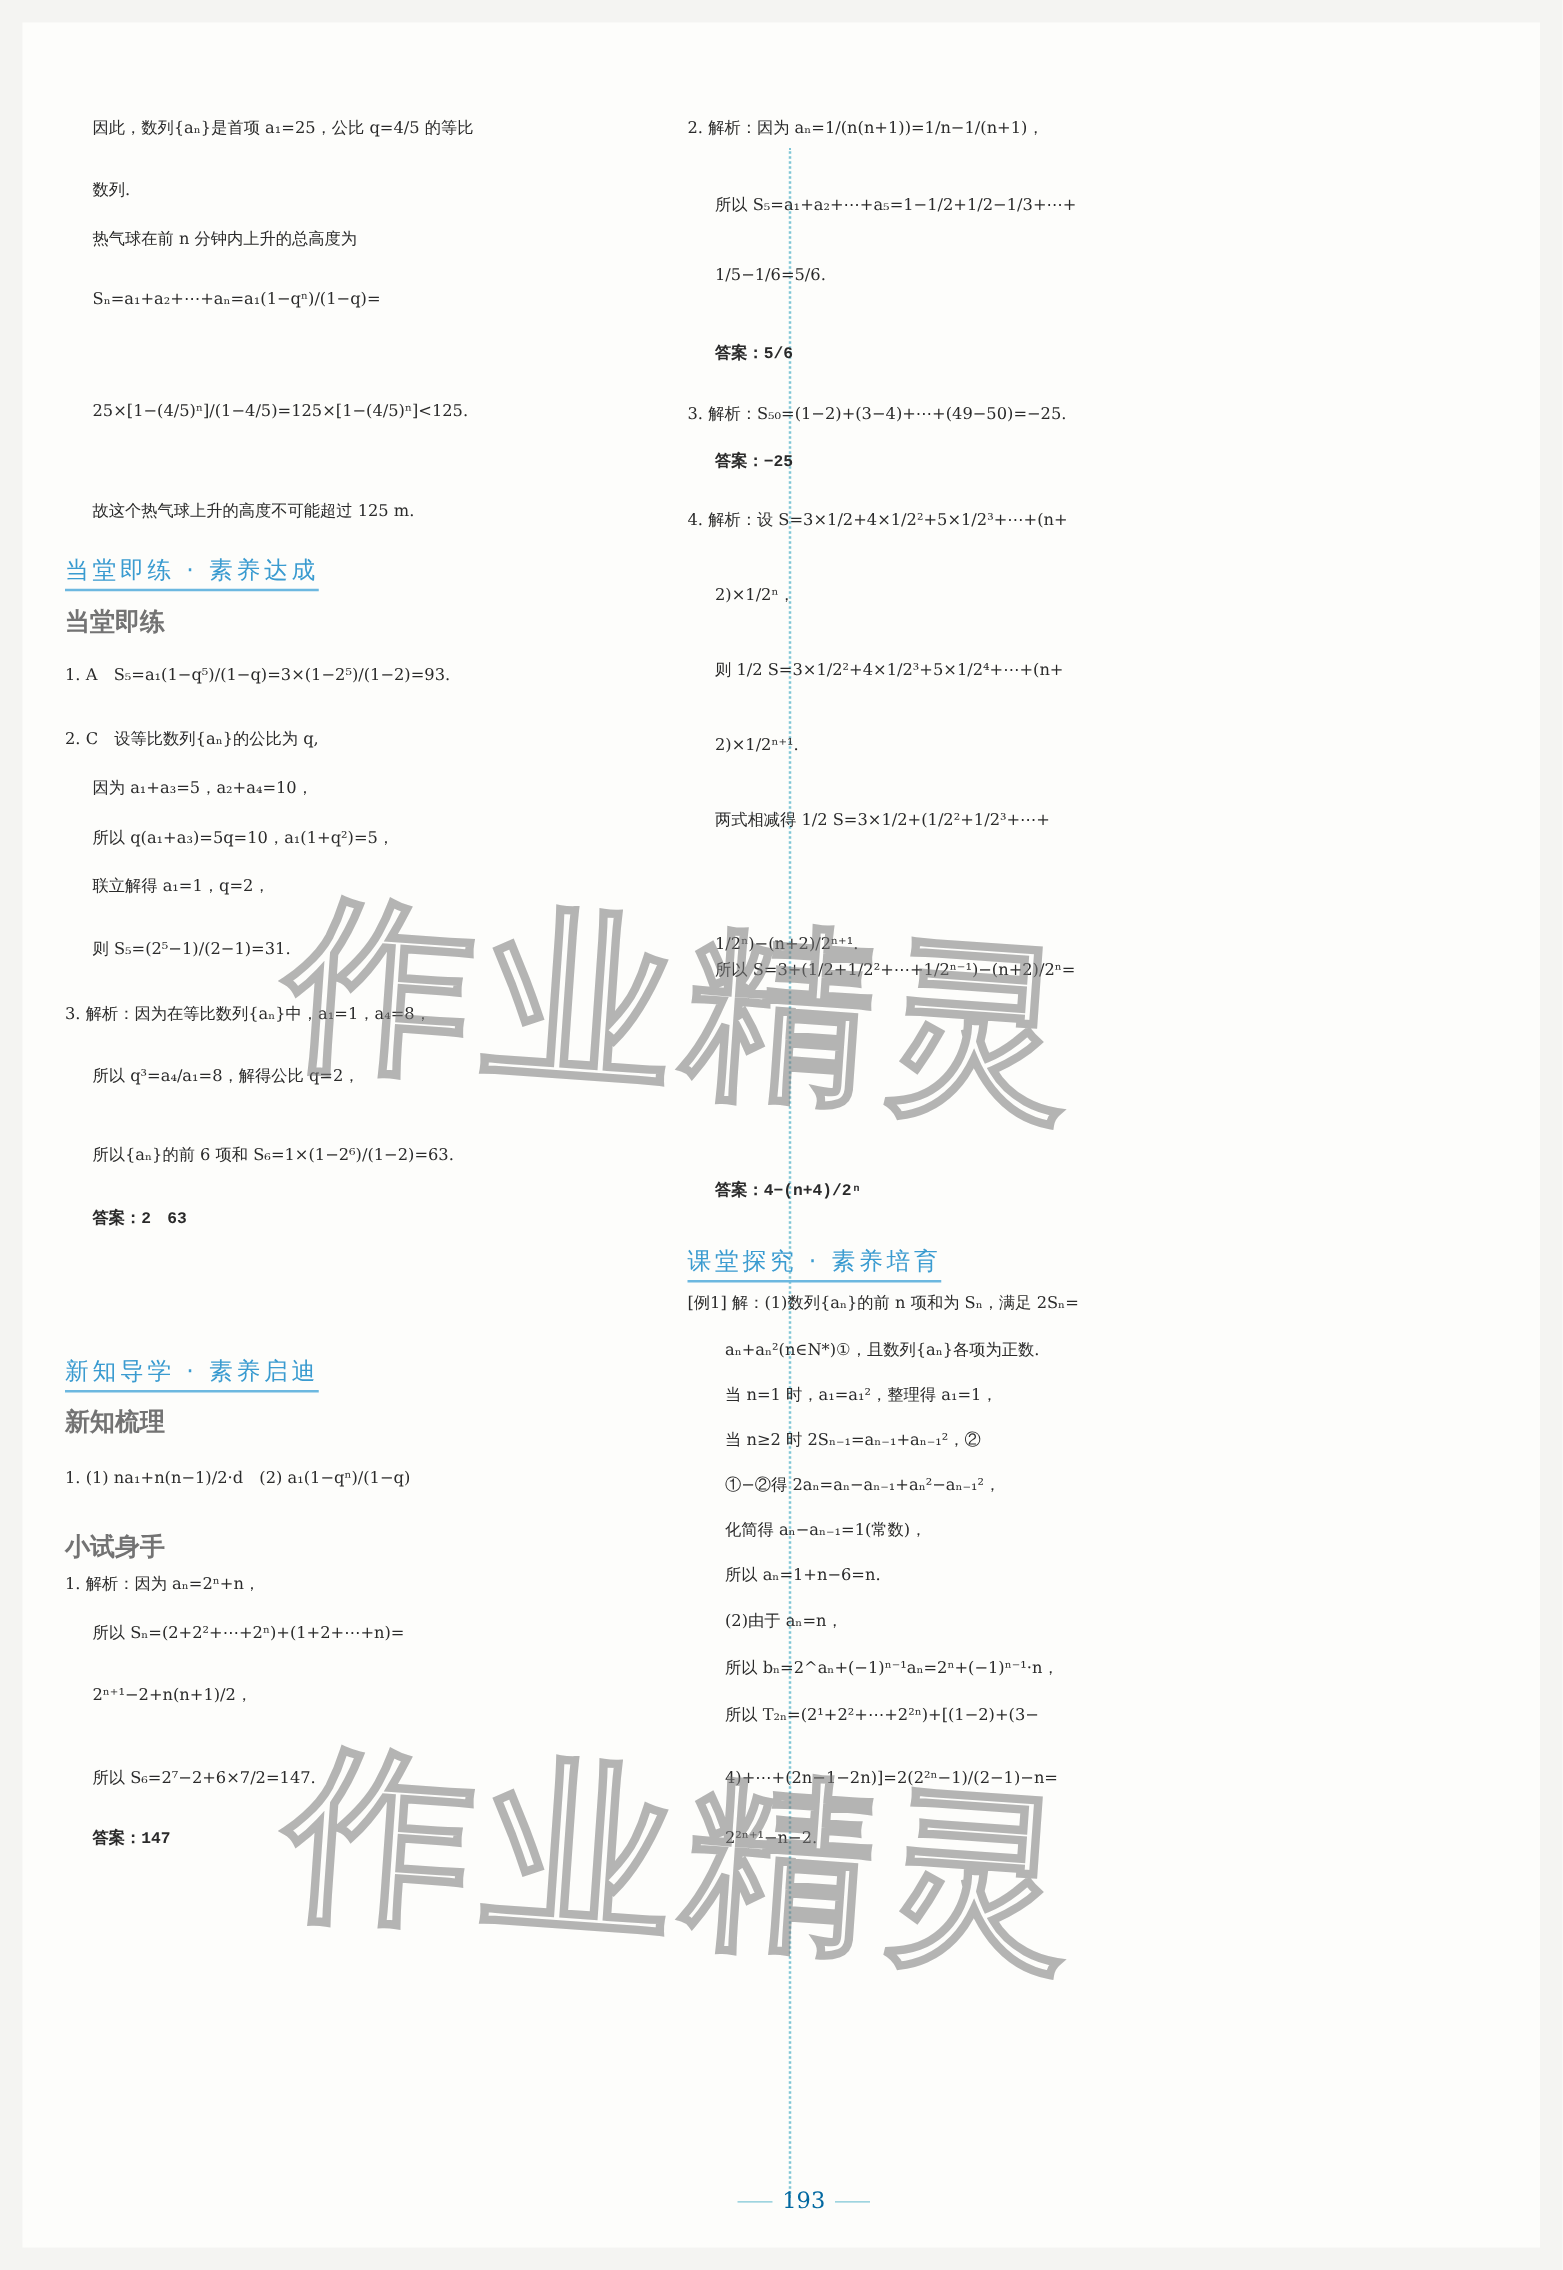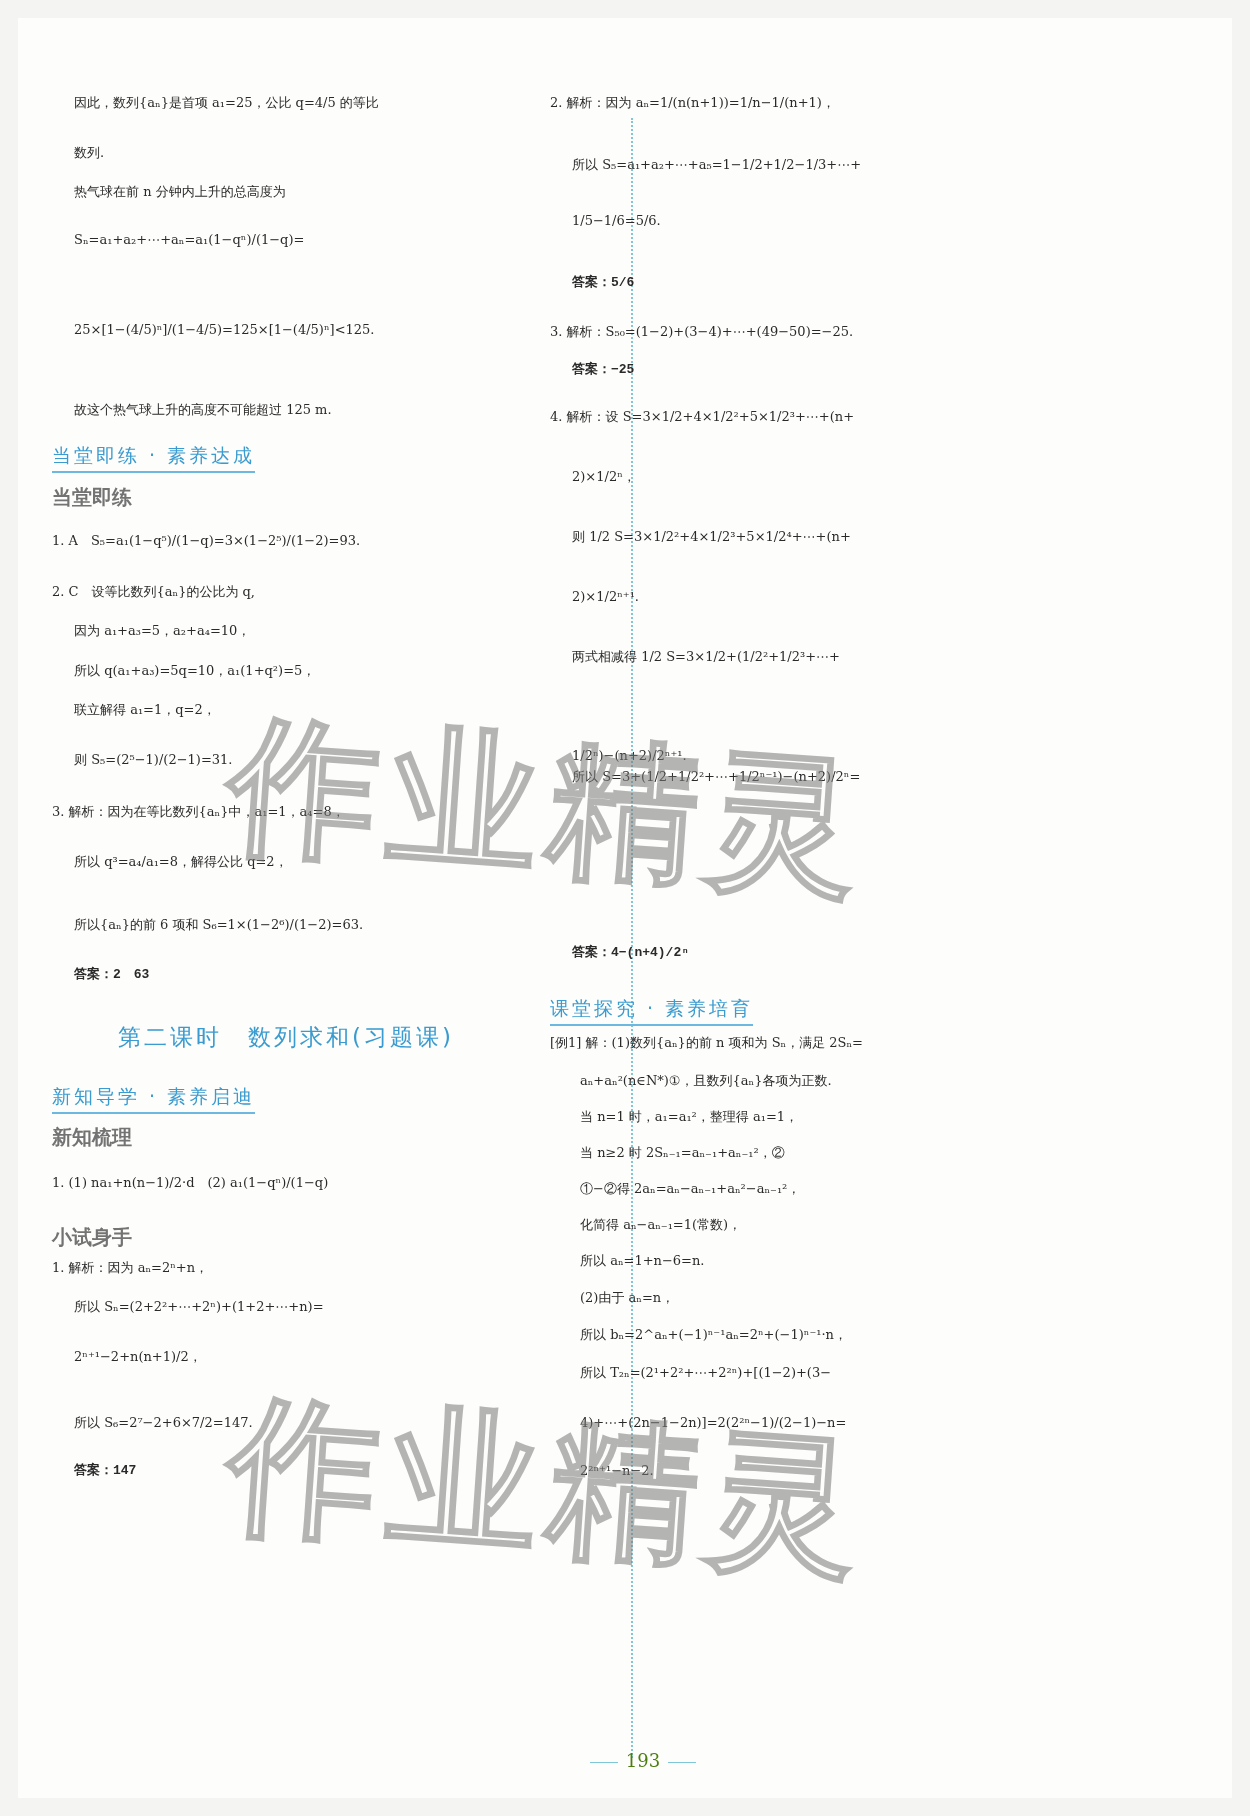--- a/index.html
+++ b/index.html
@@ -6,21 +6,21 @@
   body{width:1250px;height:1816px;background:#f4f4f2;position:relative;overflow:hidden;
        font-family:"DejaVu Serif","Liberation Serif",serif;color:#2a2a2a;}
   .page{position:absolute;left:18px;top:18px;width:1214px;height:1780px;background:#fdfdfb;}
   .divider{position:absolute;left:613px;top:100px;width:0;height:1640px;border-left:2px dotted #7fc6d6;}
   .ln{position:absolute;white-space:nowrap;font-size:13px;line-height:1;}
   .b{font-family:Liberation Mono, monospace;font-weight:bold;}
   .sec{position:absolute;font-family:"DejaVu Sans","Liberation Sans",sans-serif;font-size:19px;color:#3a9bd0;
        letter-spacing:3px;padding-bottom:2px;border-bottom:2px solid #6cb8e0;white-space:nowrap;}
   .sub{position:absolute;font-family:Liberation Sans, sans-serif;font-weight:bold;font-size:20px;color:#737373;white-space:nowrap;}
   .lesson{position:absolute;font-family:"DejaVu Sans","Liberation Sans",sans-serif;font-size:23px;color:#3a9bd0;letter-spacing:3px;white-space:nowrap;}
-  .pnum{position:absolute;left:560px;top:1732px;width:130px;text-align:center;color:#4d7c0f;font-size:18px;}
+  .pnum{position:absolute;left:560px;top:1732px;width:130px;text-align:center;color:#0369a1;font-size:18px;}
   .pnum:before,.pnum:after{content:"";display:inline-block;width:28px;border-top:1px solid #7fc6d6;vertical-align:middle;margin:0 8px;}
   .wm{position:absolute;font-family:"DejaVu Sans","Liberation Sans",sans-serif;font-size:150px;font-weight:bold;color:transparent;
       -webkit-text-stroke:2px rgba(120,120,120,0.55);letter-spacing:10px;transform:rotate(4deg);white-space:nowrap;pointer-events:none;}
 </style>
 </head>
 <body>
 
 <div class="page">
   <div class="divider"></div>
 
@@ -38,21 +38,20 @@
   <div class="ln" style="left:34px;top:567px">2. C　设等比数列{aₙ}的公比为 q,</div>
   <div class="ln" style="left:56px;top:606px">因为 a₁+a₃=5，a₂+a₄=10，</div>
   <div class="ln" style="left:56px;top:646px">所以 q(a₁+a₃)=5q=10，a₁(1+q²)=5，</div>
   <div class="ln" style="left:56px;top:685px">联立解得 a₁=1，q=2，</div>
   <div class="ln" style="left:56px;top:735px">则 S₅=(2⁵−1)/(2−1)=31.</div>
   <div class="ln" style="left:34px;top:787px">3. 解析：因为在等比数列{aₙ}中，a₁=1，a₄=8，</div>
   <div class="ln" style="left:56px;top:837px">所以 q³=a₄/a₁=8，解得公比 q=2，</div>
   <div class="ln" style="left:56px;top:900px">所以{aₙ}的前 6 项和 S₆=1×(1−2⁶)/(1−2)=63.</div>
   <div class="ln b" style="left:56px;top:950px">答案：2　63</div>
 
-  <div class="lesson" style="left:100px;top:1004px">第二课时　数列求和(习题课)</div>
 
   <div class="sec" style="left:34px;top:1066px">新知导学 · 素养启迪</div>
   <div class="sub" style="left:34px;top:1106px">新知梳理</div>
   <div class="ln" style="left:34px;top:1158px">1. (1) na₁+n(n−1)/2·d　(2) a₁(1−qⁿ)/(1−q)</div>
 
   <div class="sub" style="left:34px;top:1206px">小试身手</div>
   <div class="ln" style="left:34px;top:1243px">1. 解析：因为 aₙ=2ⁿ+n，</div>
   <div class="ln" style="left:56px;top:1282px">所以 Sₙ=(2+2²+⋯+2ⁿ)+(1+2+⋯+n)=</div>
   <div class="ln" style="left:56px;top:1332px">2ⁿ⁺¹−2+n(n+1)/2，</div>
   <div class="ln" style="left:56px;top:1398px">所以 S₆=2⁷−2+6×7/2=147.</div>

